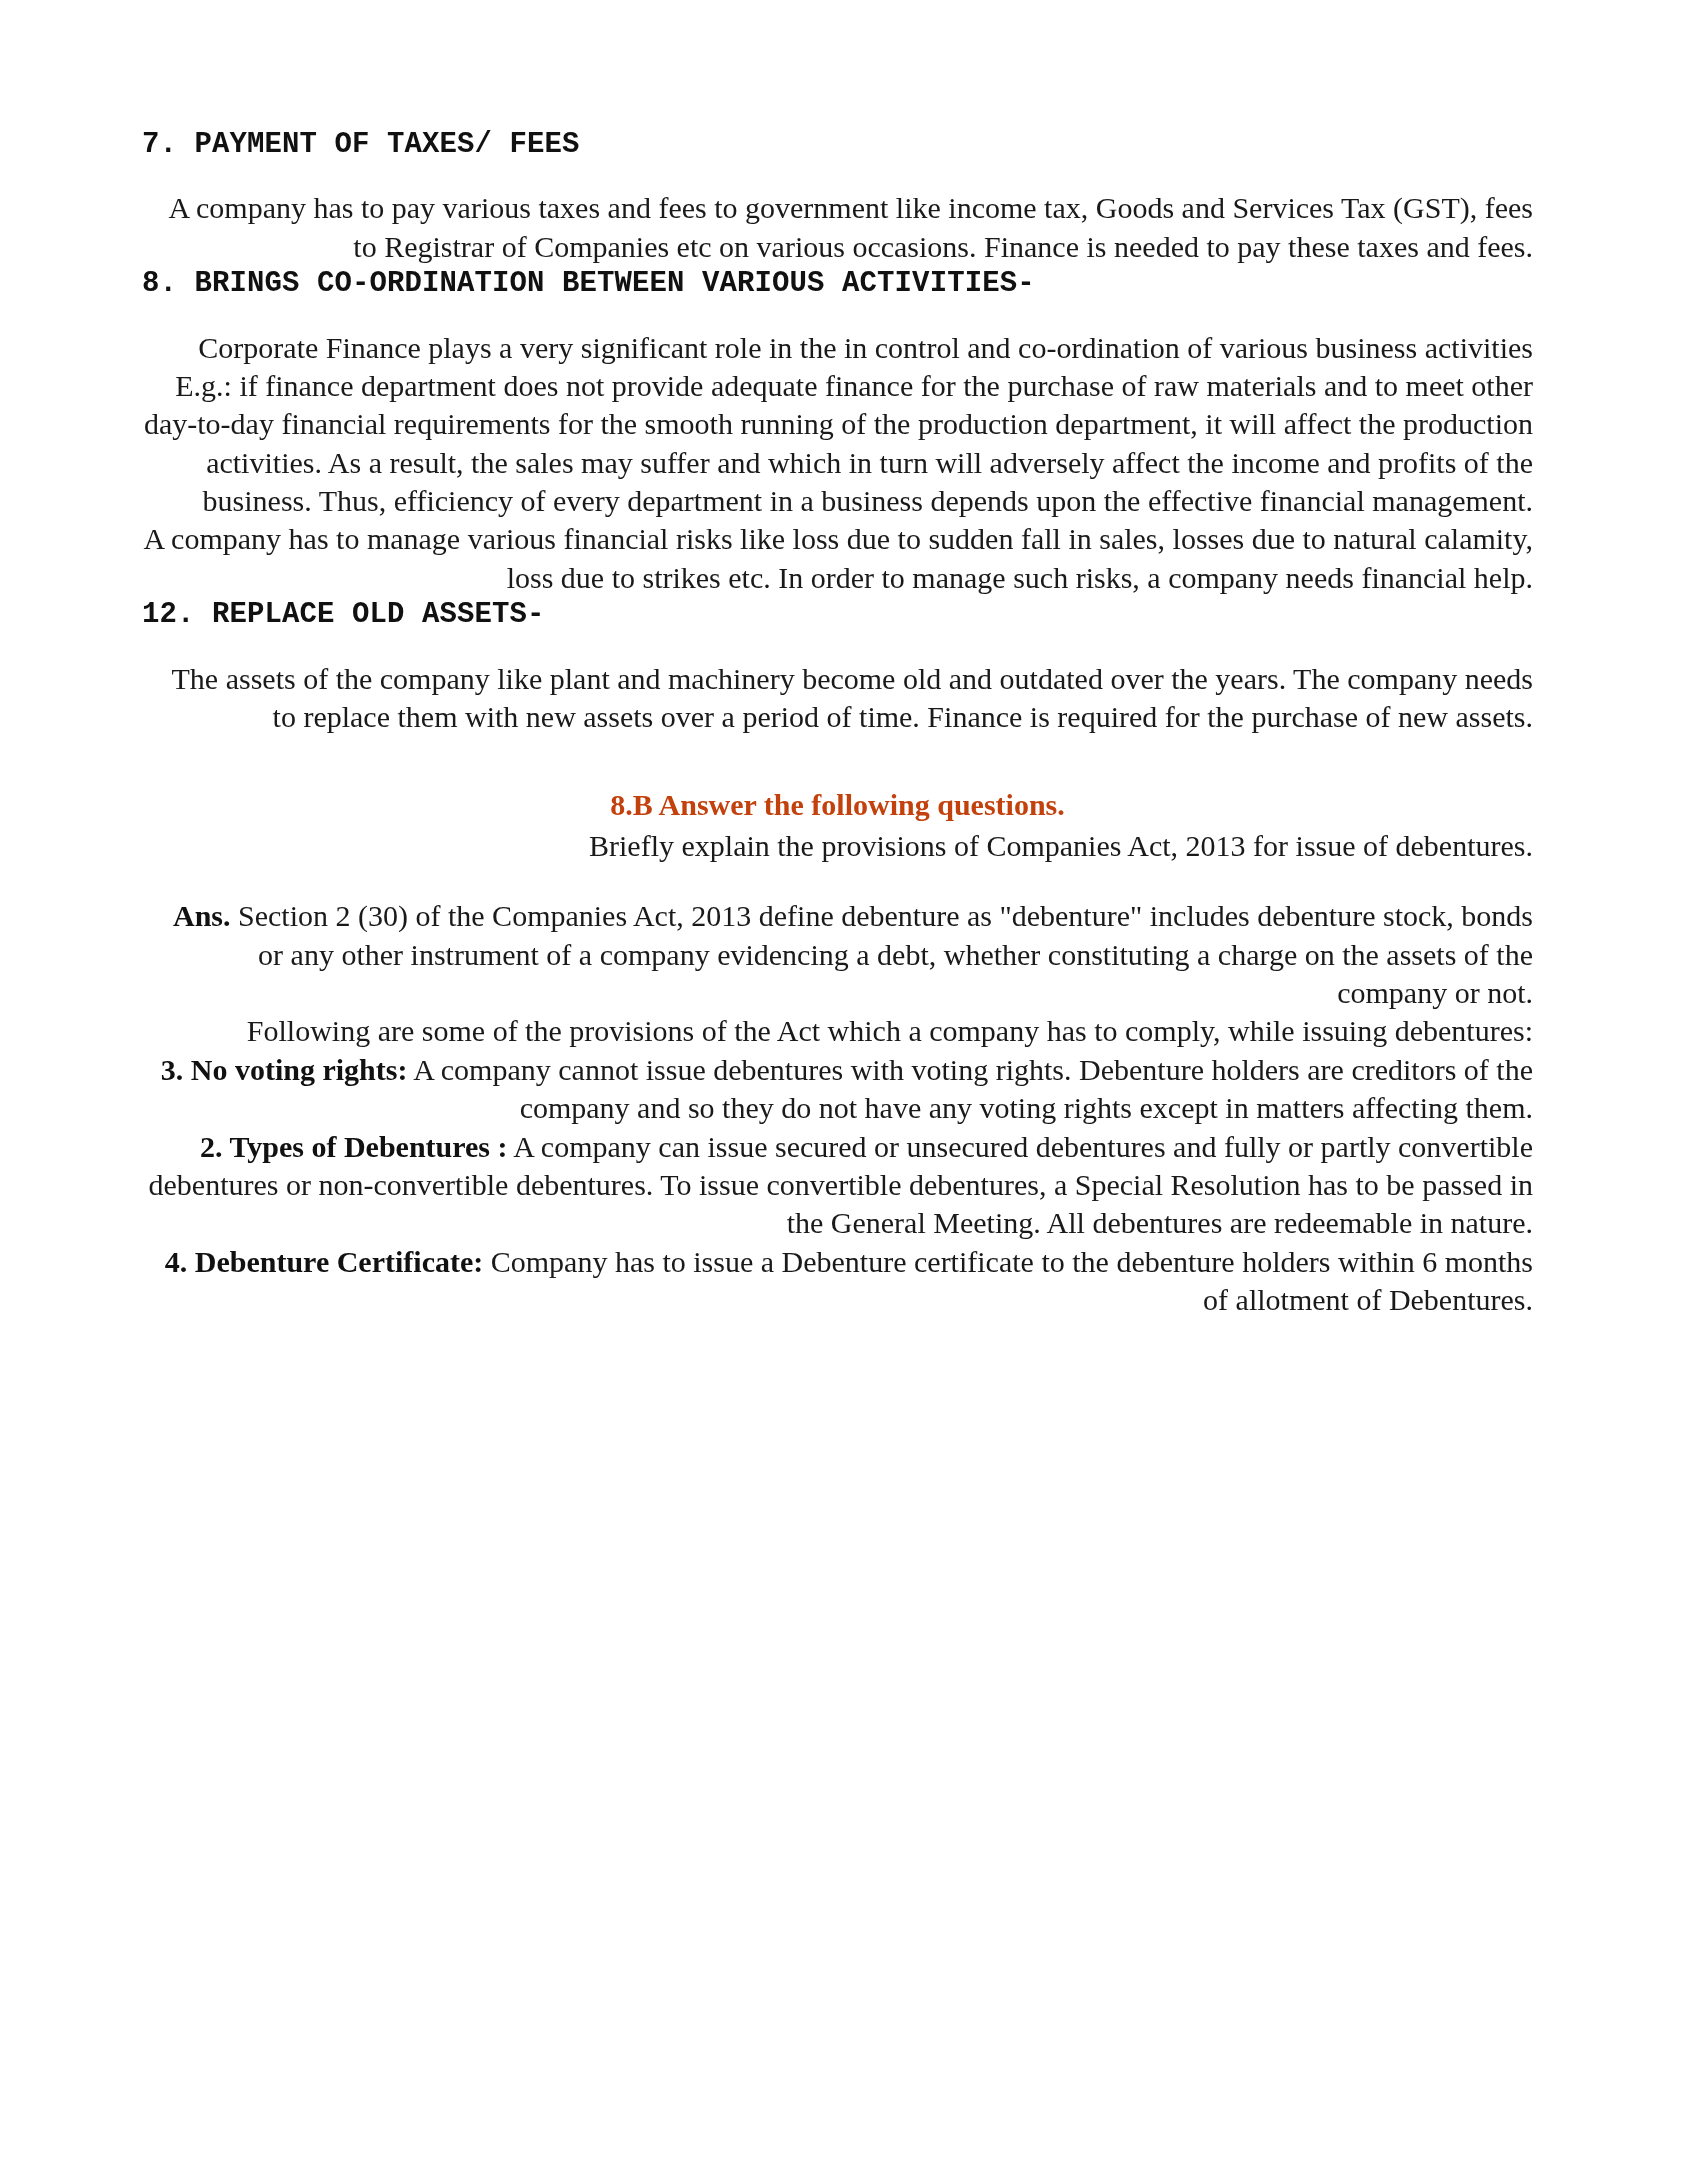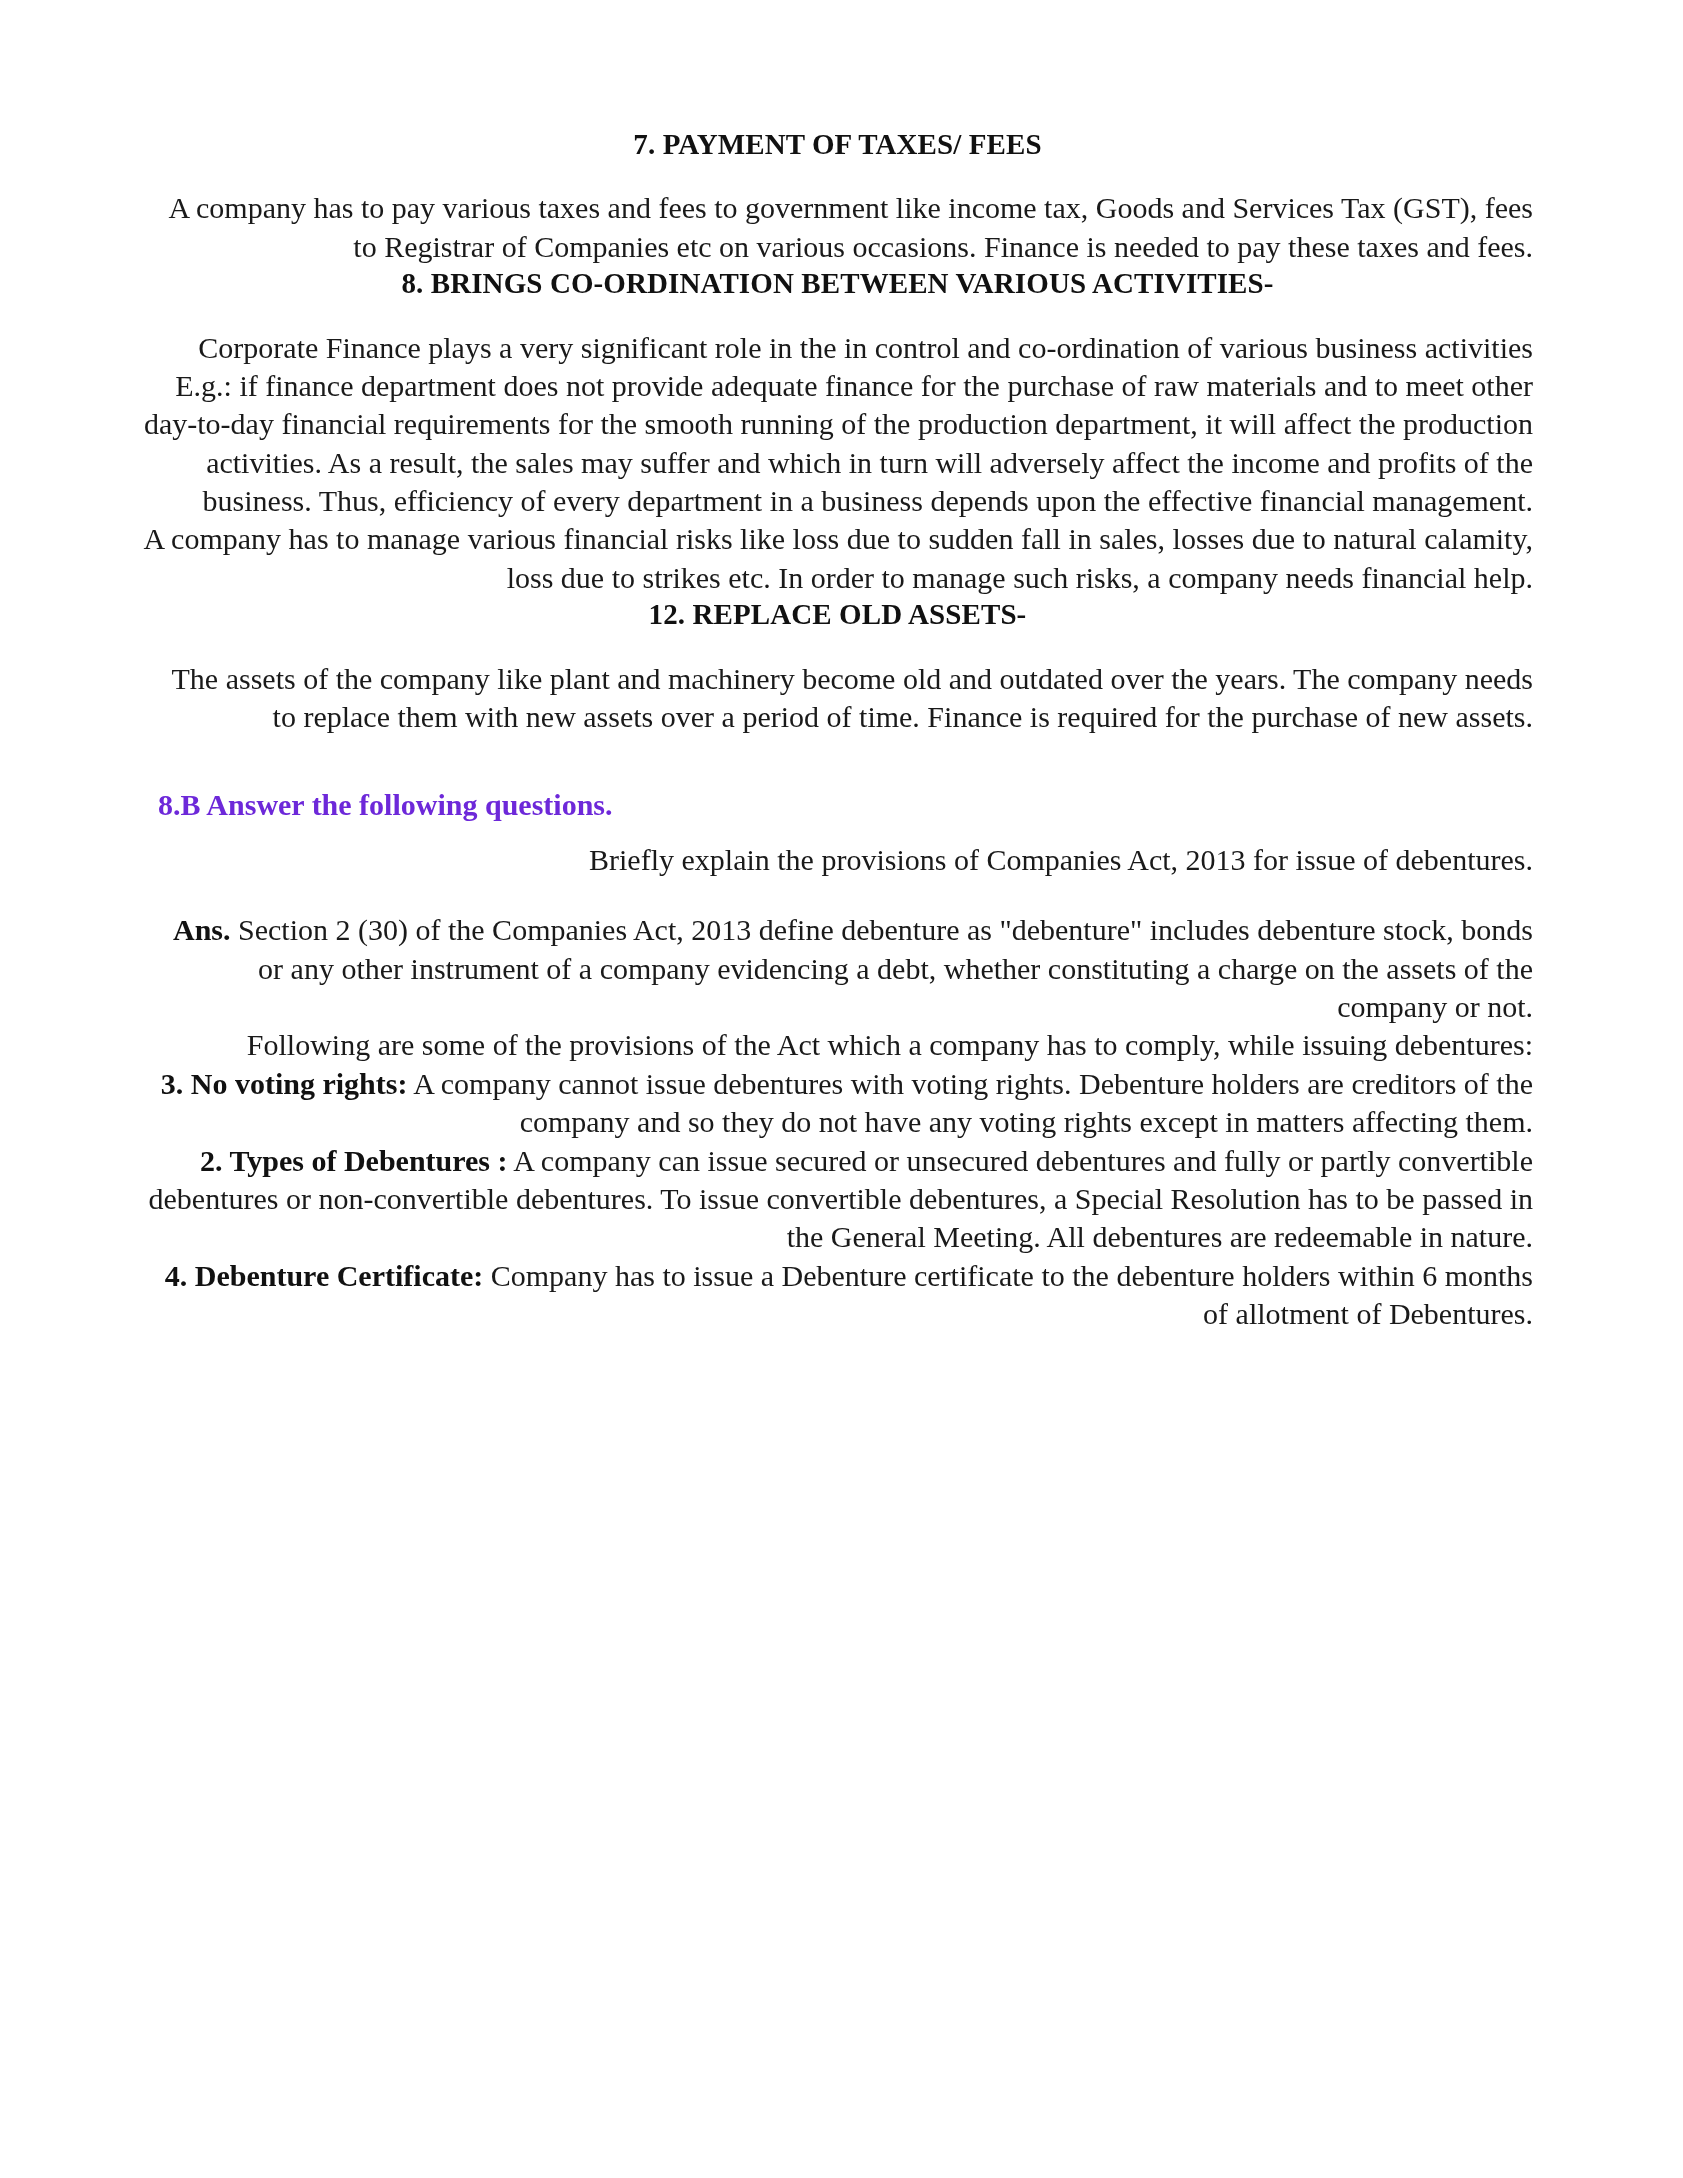--- a/index.html
+++ b/index.html
@@ -19,28 +19,27 @@
     width: 1683px;
     height: 2178px;
     background: #ffffff;
     box-sizing: border-box;
     padding: 127px 149px 0 142px;
   }
   .content {
     width: 1391px;
   }
   h2.section-heading {
-    font-family: Liberation Serif, serif;
+    font-family: Liberation Mono, monospace;
     font-size: 29px;
     font-weight: bold;
     letter-spacing: 0.1px;
     margin: 0 0 27px 0;
     line-height: 1.22;
     color: #111111;
-    text-align: center;
   }
   p.body-text {
     font-size: 30px;
     line-height: 1.28;
     margin: 0 0 32px 0;
     color: #1a1a1a;
     text-align: right;
   }
   p.body-text:last-child {
     margin-bottom: 0;
@@ -53,23 +52,24 @@
   }
   .gap-before-qb {
     margin-top: 50px;
   }
   .gap-before-ans {
     margin-top: 32px;
   }
   h3.sub-heading {
     font-size: 30px;
     font-weight: bold;
-    margin: 16px;
+    margin: 2px;
     line-height: 1.28;
-    color: #6d28d9;
+    color: #c2410c;
+    text-align: center;
   }
   b, strong {
     font-weight: bold;
     color: #111111;
   }
 </style>
 </head>
 <body>
 
 <div class="page">

